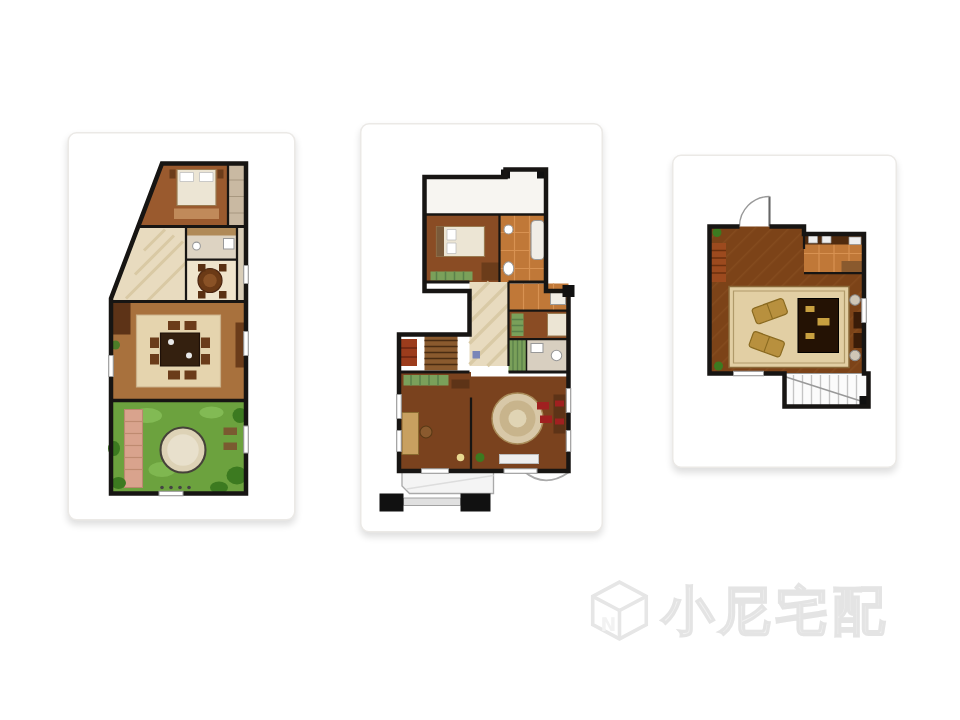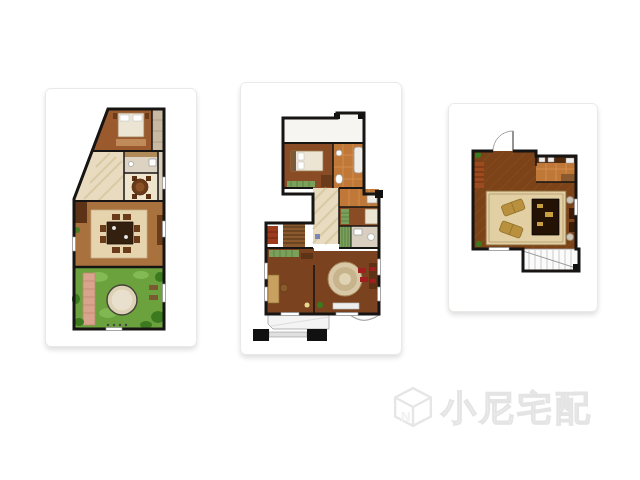--- a/index.html
+++ b/index.html
@@ -9,21 +9,21 @@
   .card{position:absolute;background:#fff;border:1px solid var(--cardBorder);
         border-radius:6px;box-shadow:0 3px 5px rgba(0,0,0,.13);}
   .card svg{position:absolute;left:0;top:0;width:100%;height:100%;}
   #card1{left:45px;top:88px;width:150px;height:257px;}
   #card2{left:240px;top:82px;width:160px;height:271px;}
   #card3{left:448px;top:103px;width:148px;height:207px;}
   .watermark{position:absolute;left:392px;top:384px;height:46px;
              display:flex;align-items:center;gap:7px;}
   .wm-text{font-size:35px;font-weight:bold;letter-spacing:3px;
            color:var(--watermarkColor);-webkit-text-stroke:1px #e4e4e4;
-           font-family:Liberation Sans, sans-serif;line-height:1;}
+           font-family:Liberation Serif, serif;line-height:1;}
   line,path,rect,circle,ellipse,polygon{vector-effect:non-scaling-stroke;}
 </style>
 </head>
 <body>
 
 <div id="screen">
 
   <div class="card" id="card1">
     <svg viewBox="0 0 150 257">
 

